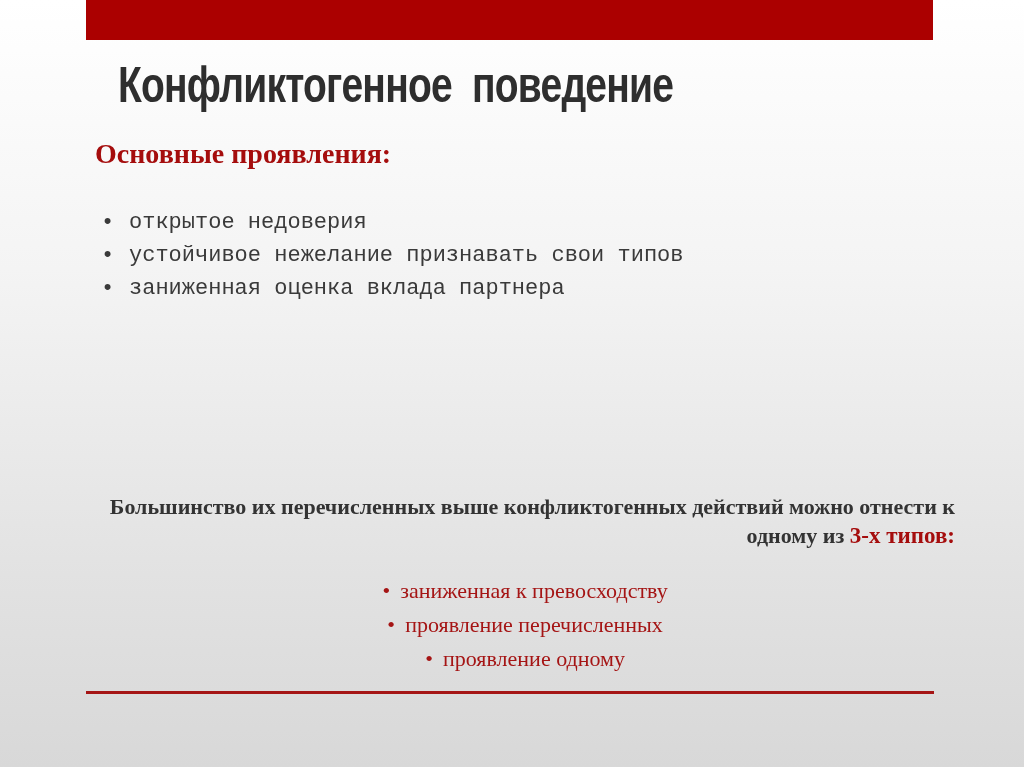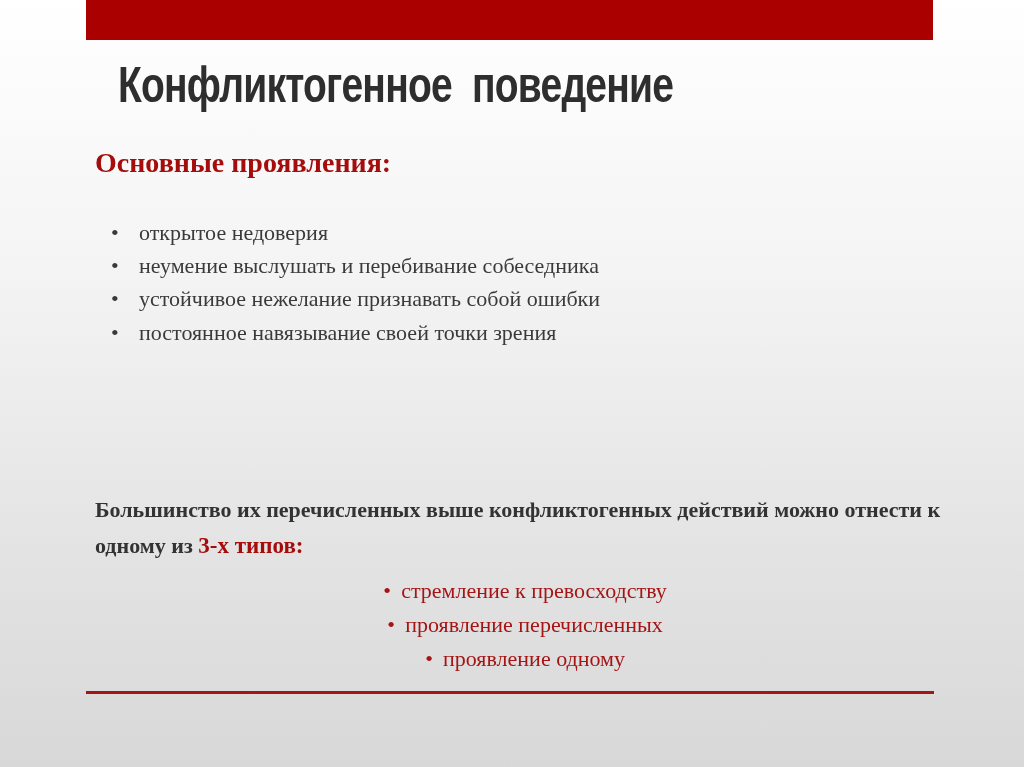--- a/index.html
+++ b/index.html
@@ -13,33 +13,33 @@
       background: #ab0000;
     }
     .title {
       position: absolute; left: 118px; top: 56px;
       font-family: "Liberation Sans", sans-serif; font-weight: bold;
       font-size: 50px; color: #2e2e2e; letter-spacing: -1px;
       transform: scaleX(0.78); transform-origin: left top;
       white-space: pre;
     }
     .subtitle {
-      position: absolute; left: 95px; top: 147px;
+      position: absolute; left: 95px; top: 138px;
       font-size: 28px; font-weight: bold; color: #a50d0d;
     }
     ul.main-list {
-      position: absolute; left: 95px; top: 200px; margin: 16px; padding: 0; list-style: none;
+      position: absolute; left: 95px; top: 200px; margin: 6px; padding: 0; list-style: none; font-family: Liberation Mono, monospace;
     }
     ul.main-list li {
       font-size: 22px; color: #3a3a3a; line-height: 33.2px; height: 33.2px; white-space: nowrap;
     }
     .bullet { display: inline-block; width: 28px; }
     .summary {
       position: absolute; left: 95px; top: 492px; width: 860px;
-      font-size: 22px; font-weight: bold; color: #333; line-height: 36px;
+      font-size: 22px; font-weight: bold; color: #333; line-height: 29px; text-align: right;
     }
     .summary .accent { color: #a50d0d; font-size: 23px; }
     ul.types-list {
       position: absolute; left: 0; top: 574px; width: 1040px; margin: 0; padding: 0; list-style: none;
       text-align: center;
     }
     ul.types-list li {
       font-size: 22px; color: #a51515; line-height: 34px; height: 34px; white-space: nowrap;
     }
     .divider {
@@ -50,26 +50,25 @@
 <body>
 
 <div class="top-bar"></div>
 
 <div class="title">Конфликтогенное  поведение</div>
 
 <div class="subtitle">Основные проявления:</div>
 
 <ul class="main-list">
   <li><span class="bullet">•</span><span>открытое недоверия</span></li>
-  <li><span class="bullet">•</span><span>неумение выслушать и перебивание собеседника</span></li>
-  <li><span class="bullet">•</span><span>устойчивое нежелание признавать собой ошибки</span></li>
-  <li><span class="bullet">•</span><span>постоянное навязывание своей точки зрения</span></li>
+  <li><span class="bullet">•</span><span>устойчивое нежелание признавать свои типов</span></li>
+  <li><span class="bullet">•</span><span>заниженная оценка вклада партнера</span></li>
 </ul>
 
 <div class="summary"><span>Большинство их перечисленных выше конфликтогенных действий можно отнести к одному из </span><span class="accent"> 3-х типов:</span></div>
 
 <ul class="types-list">
-  <li><span class="bullet">•</span><span>стремление к превосходству</span></li>
+  <li><span class="bullet">•</span><span>заниженная к превосходству</span></li>
   <li><span class="bullet">•</span><span>проявление перечисленных</span></li>
   <li><span class="bullet">•</span><span>проявление одному</span></li>
 </ul>
 
 <div class="divider"></div>
 
 </body></html>

